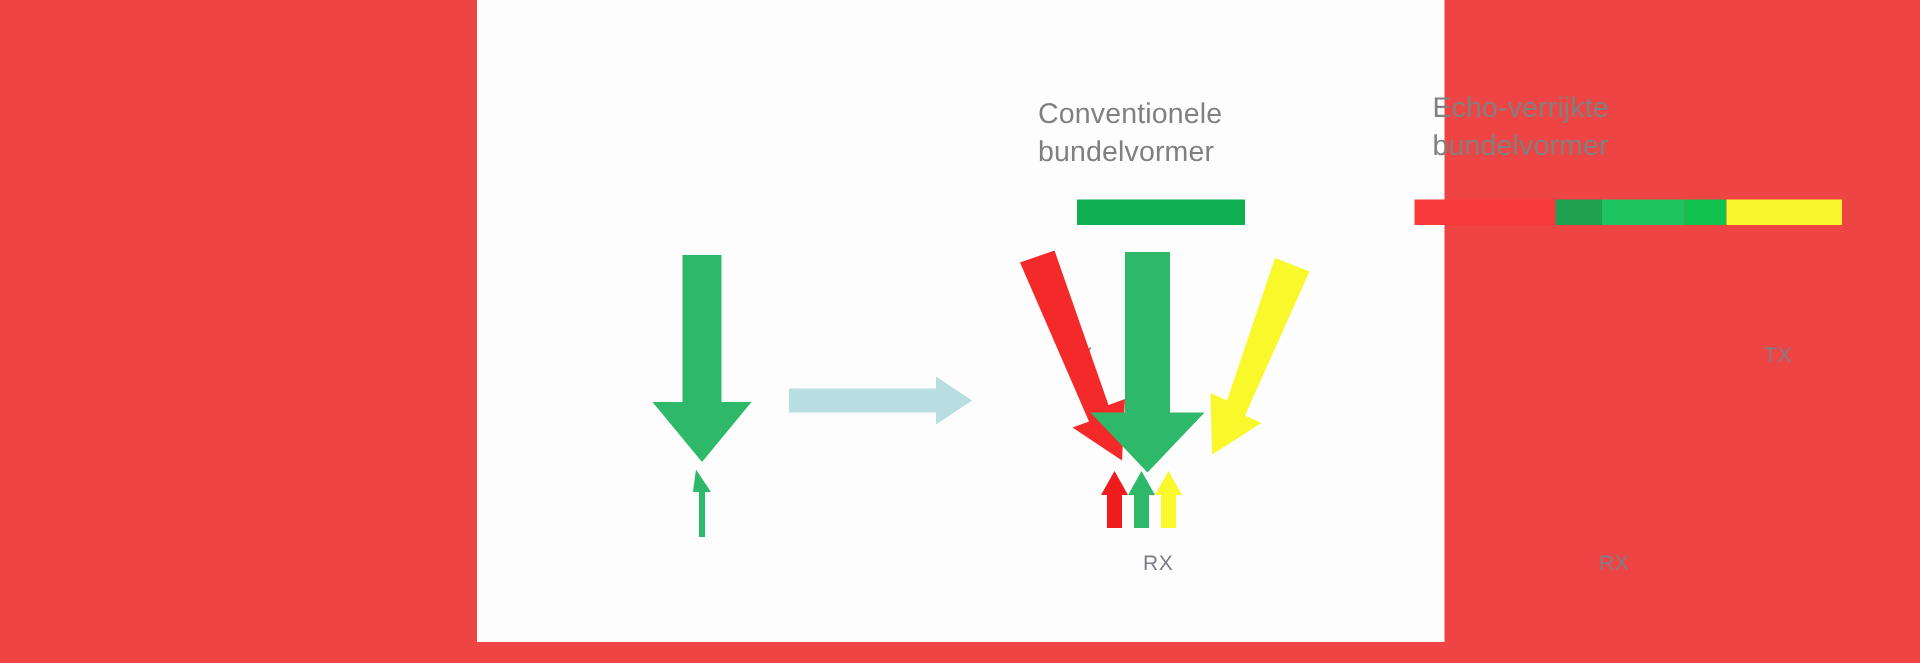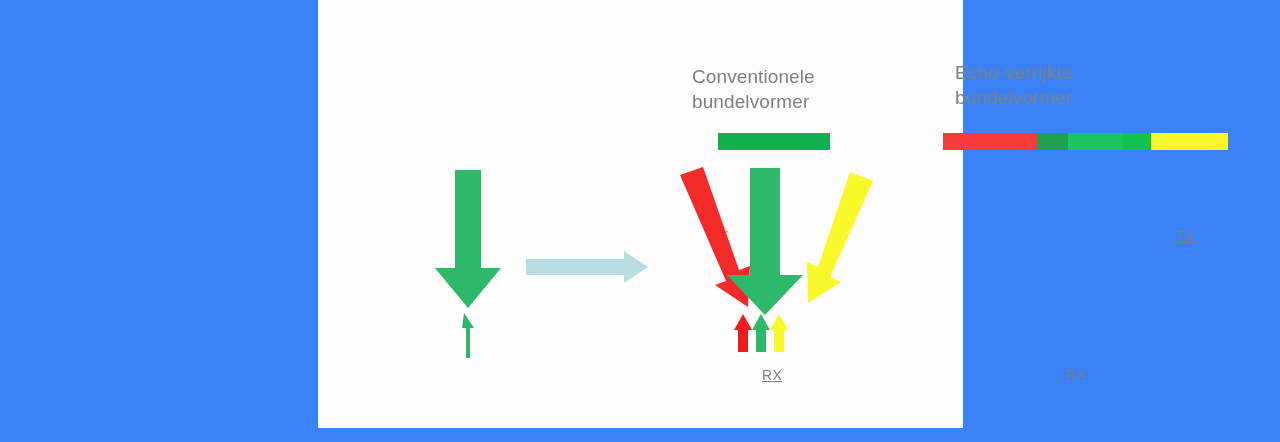--- a/index.html
+++ b/index.html
@@ -51,40 +51,39 @@
   #bar-left  { left: 400px; top: 133px; width: 112px; }
   #bar-right { left: 625px; top: 133px; width: 285px; }
 
   
   .tx-rx-label {
     position: absolute;
     font-size: 14px;
     color: #7d7f86;
     font-family: "Liberation Sans", sans-serif;
     letter-spacing: 0.4px;
-    text-decoration: underline;
   }
   #tx-label-left  { left: 392px; top: 228px; }
   #rx-label-left  { left: 444px; top: 367px; }
   #tx-label-right { left: 858px; top: 228px; }
   #rx-label-right { left: 748px; top: 367px; }
 
   svg { position: absolute; left: 0; top: 0; overflow: visible; }
   #arrows-layer {
     position: absolute;
     left: 0; top: 0;
     width: 645px;
     height: 428px;
     pointer-events: none;
   }
 </style>
 </head>
 <body>
 
-<div id="root" style="background: #3b82f6;">
+<div id="root" style="background: #ef4444;">
 
   <div id="figure-panel" style="background: rgb(253, 253, 253);">
 
     <div class="panel-title" id="title-left" style="color: rgb(128, 128, 128);">Conventionele
 bundelvormer</div>
 
     <div class="bar" id="bar-left">
         <div class="bar-seg" style="background: rgb(15, 175, 82); width: 100%;"></div>
       </div>
 

